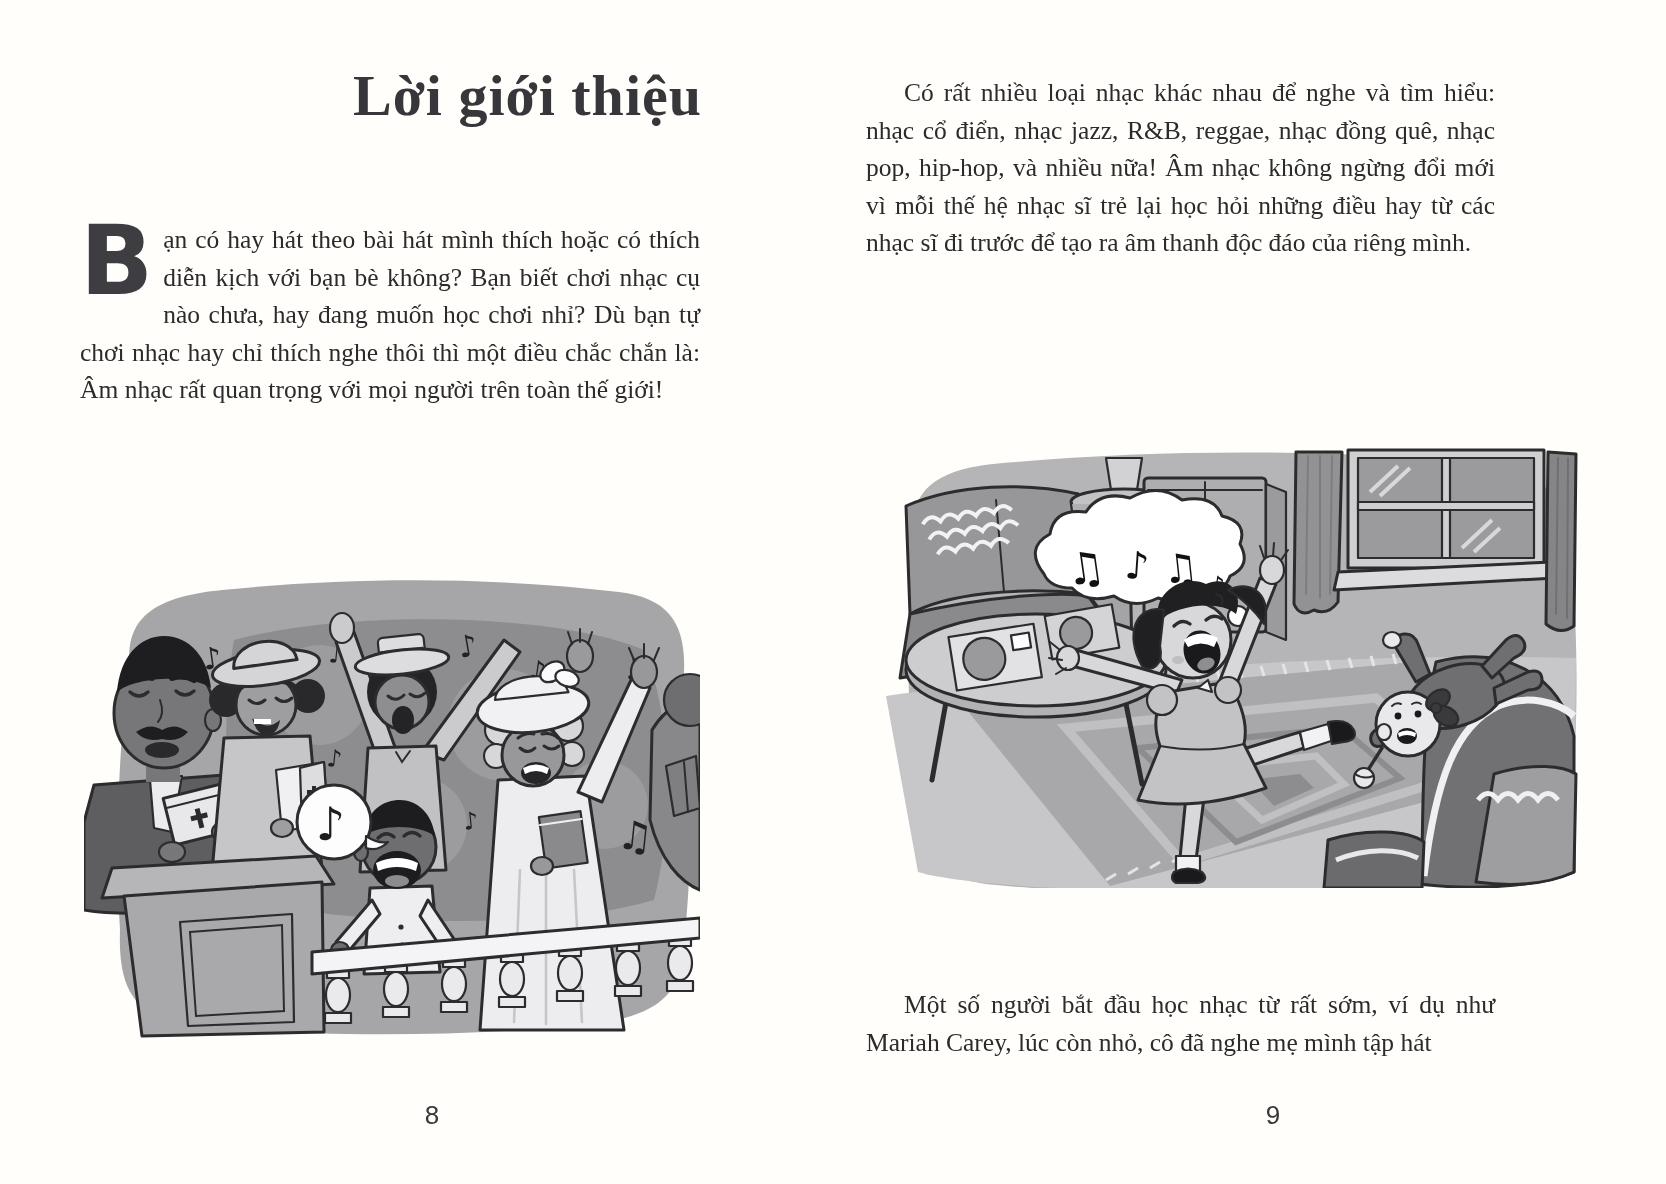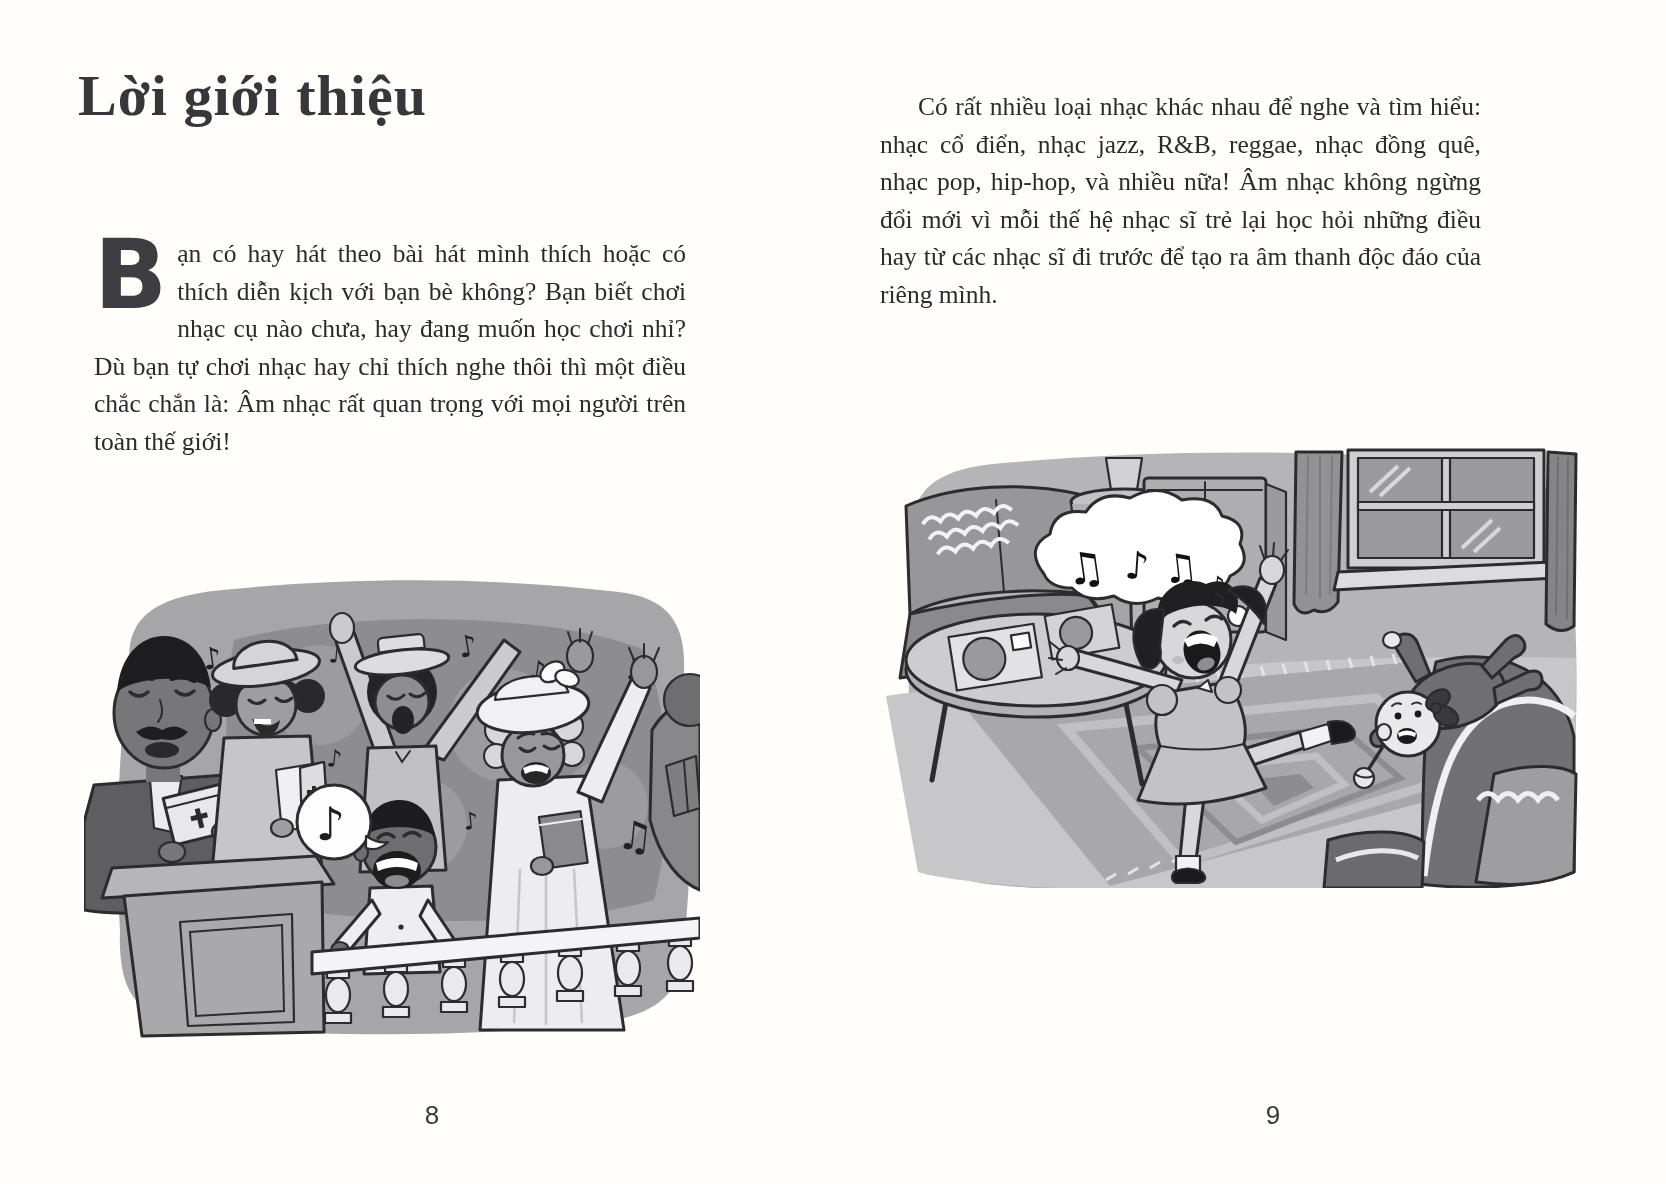--- a/index.html
+++ b/index.html
@@ -4,28 +4,28 @@
 <style>
   html,body{margin:0;padding:0;}
   body{
     width:1666px;height:1184px;background:#fffefb;
     font-family:"Liberation Serif","DejaVu Serif",serif;
     position:relative;overflow:hidden;color:#2b2b2d;
   }
   .spread{position:absolute;inset:0;}
   .page-title{
     position:absolute;left:78px;top:62px;width:624px;margin:0;
-    text-align:left;font-size:58px;font-weight:bold;color:#37373b;
+    text-align:right;font-size:58px;font-weight:bold;color:#37373b;
     letter-spacing:1px;font-family:"Liberation Serif","DejaVu Serif",serif;
   }
   .text-block{
     position:absolute;font-size:25.5px;line-height:37.6px;
     text-align:justify;color:#2b2b2d;
   }
-  .text-block p{margin:16px;}
+  .text-block p{margin:2px;}
   .text-block p.indent{text-indent:38px;}
   #left-text{left:78px;top:219px;width:624px;}
   #right-text{left:864px;top:72px;width:633px;}
   #right-text-bottom{left:864px;top:984px;width:633px;}
   .dropcap{
     float:left;
     font-family:"DejaVu Sans","Liberation Sans",sans-serif;
     font-weight:bold;font-size:96px;line-height:76px;
     color:#3e3e42;margin:2px 10px 0 0;
   }
@@ -406,16 +406,19 @@
         <path d="M298,182 q8,-8 16,-2" class="thin" style="stroke-width:3.4"></path>
         <path d="M330,176 q8,-7 16,-1" class="thin" style="stroke-width:3.4"></path>
         <ellipse cx="326" cy="208" rx="18" ry="22" transform="rotate(-20 326 208)" fill="#1a1a1c"></ellipse>
         <path d="M308,196 q16,-12 34,-2 l-4,9 q-13,-7 -26,0 Z" fill="#ffffff"></path>
         <ellipse cx="330" cy="220" rx="9" ry="6" transform="rotate(-20 330 220)" fill="#8e8e90"></ellipse>
         <ellipse cx="302" cy="216" rx="6" ry="4" fill="#bfbfc1"></ellipse>
       </g>
     </svg>
   </div>
 
+  <div class="text-block" id="right-text-bottom">
+    <p class="indent">Một số người bắt đầu học nhạc từ rất sớm, ví dụ như Mariah Carey, lúc còn nhỏ, cô đã nghe mẹ mình tập hát</p>
+  </div>
 
   <div class="page-num" id="page-num-right">9</div>
 
 </div>
 
 </body></html>

